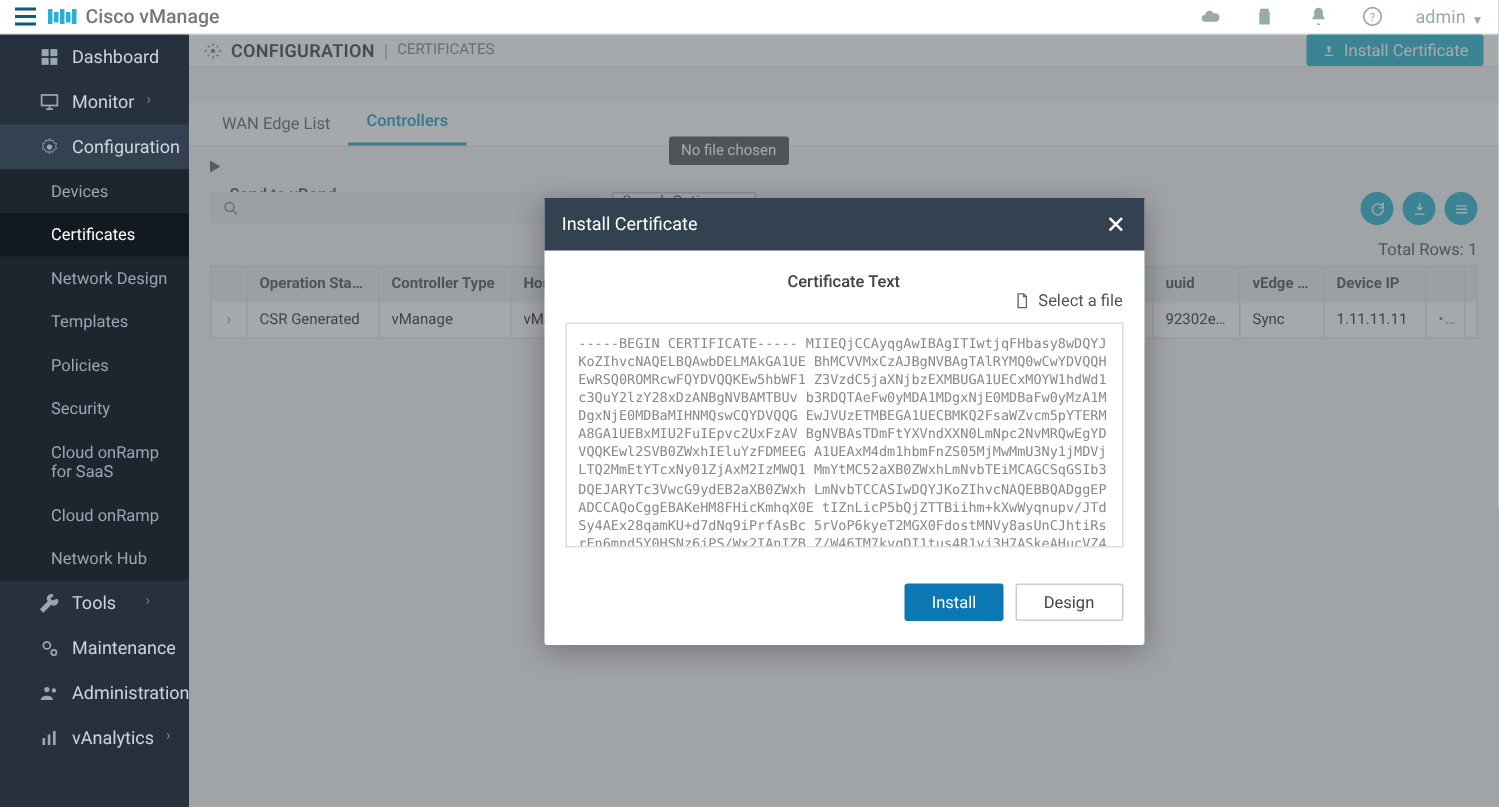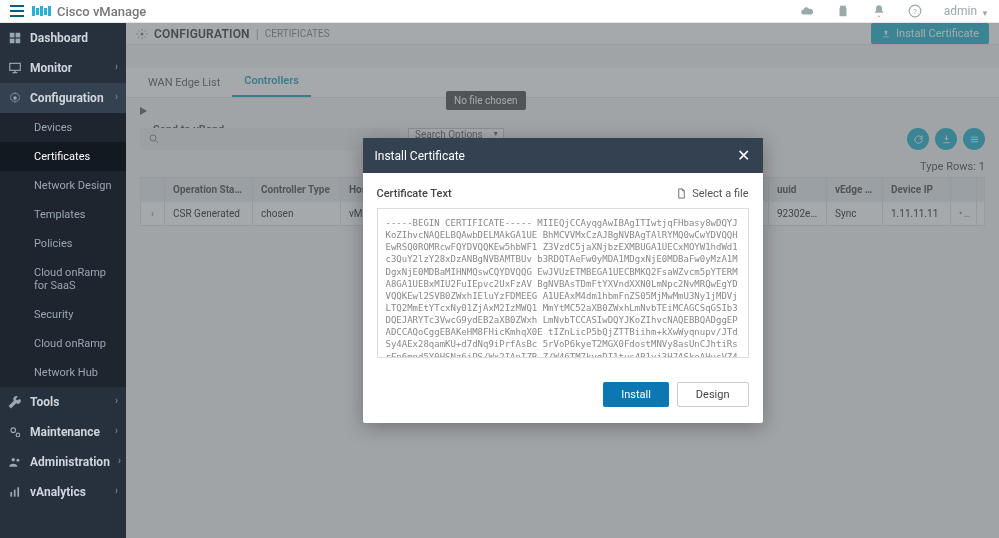--- a/index.html
+++ b/index.html
@@ -14,21 +14,21 @@
   .logo-dots i:nth-child(2){height:7px; align-self:center;}
   .logo-dots i:nth-child(3){height:10px;}
   .logo-dots i:nth-child(4){height:7px; align-self:center;}
   .brand { color: #777; font-size: 13px; font-weight: 500; }
   .top-right { margin-left: auto; display: flex; align-items: center; gap: 22px; color: #9aa; }
   .top-icon { width:14px; height:14px; display:flex; align-items:center; justify-content:center; cursor:pointer; fill:#9aa;}
   .admin { display:flex; align-items:flex-end; gap:4px; font-size:12px; }
 
   
   .sidebar { position: absolute; top: 23px; left: 0; width: 126px; bottom: 0; background: #27303d; color: #cfd5dc; }
-  .side-item { display:flex; padding: 8px 8px; gap:8px; cursor:pointer; font-size:12px;font-weight:bold;}
+  .side-item { display:flex; padding: 8px 26px; gap:8px; cursor:pointer; font-size:12px;}
   .side-item .chev { margin-left:auto; font-size:10px; color:#7a8590;}
   .side-item.active { background:#344150; }
   .side-icon { width:14px; height:14px; fill:#9aa6b2; flex-shrink:0;}
   .subnav { background:#1e252e; }
   .sub-item { padding:8px 10px 8px 34px; font-size:11px; color:#9aa6b2; cursor:pointer;}
   .sub-item.active { background:#131920; color:#fff;}
 
   
   .content { position:absolute; top:23px; left:126px; right:0; bottom:0; background:#f5f5f5; }
   .crumb-bar { height:22px; background:#fff; display:flex; align-items:center; padding:0 10px; gap:6px; border-bottom:1px solid #e5e5e5;}
@@ -66,21 +66,21 @@
   .c-op{width:88px;} .c-ct{width:88px;} .c-hn{width:88px;} .c-ip{width:66px;} .c-sid{width:58px;}
   .c-cs{width:96px;} .c-ed{width:120px;} .c-uu{width:58px;} .c-vl{width:56px;} .c-di{width:68px;} .c-act{width:26px;}
   .row-menu { color:#888; letter-spacing:1px; cursor:pointer;}
 
   
   .overlay { position:absolute; inset:0; background:rgba(77,83,90,0.5); display:flex; align-items:center; justify-content:center;}
   .modal { width:400px; background:#fff; border-radius:2px; box-shadow:0 4px 20px rgba(0,0,0,.3); }
   .modal-head { background:#344150; color:#fff; padding:8px 12px; display:flex; align-items:center; font-size:12px;}
   .modal-close { margin-left:auto; cursor:pointer; font-size:16px;}
   .modal-body { padding:14px;}
-  .cert-row { display:flex; align-items:center; margin-bottom:8px;}
+  .cert-row { display:flex; align-items:center; margin-bottom:8px;flex-direction:column;}
   .cert-label { font-size:11px; color:#444; font-weight:500;}
   .file-btn { margin-left:auto; display:flex; align-items:center; gap:5px; font-size:11px; color:#555; cursor:pointer;}
   .file-btn svg { width:11px; height:11px; fill:#666;}
   .cert-text { border:1px solid #ddd; padding:8px; font-size:9px; line-height:1.35; color:#888; font-family:ui-monospace,Menlo,Consolas,monospace; word-break:break-all; height:150px; overflow:hidden;}
   .modal-foot { padding:10px 14px 16px; display:flex; justify-content:flex-end; gap:8px;}
   .btn { padding:5px 18px; font-size:11px; border-radius:2px; cursor:pointer;}
   .btn-primary { background:#0b77b3; color:#fff; border:none;}
   .btn-default { background:#fff; color:#444; border:1px solid #ccc;}
 
   svg { display:block; }
@@ -156,22 +156,22 @@
       </svg>
     <span>Configuration</span>
     <span class="chev">›</span>
   </div>
   <div class="subnav">
     <div class="sub-item">Devices</div>
     <div class="sub-item active">Certificates</div>
     <div class="sub-item">Network Design</div>
     <div class="sub-item">Templates</div>
     <div class="sub-item">Policies</div>
+    <div class="sub-item">Security</div>
     <div class="sub-item">Cloud onRamp for SaaS</div>
-    <div class="sub-item">Security</div>
     <div class="sub-item">Cloud onRamp</div>
     <div class="sub-item">Network Hub</div>
   </div>
   <div class="side-item">
     <svg class="side-icon" viewBox="0 0 24 24">
         <path d="M21 7a5 5 0 01-7 7L5 23l-4-4 9-9a5 5 0 017-7l-4 4 2 2z"></path>
       </svg>
     <span>Tools</span>
     <span class="chev">›</span>
   </div>
@@ -252,21 +252,21 @@
           </svg>
         </div>
       <div class="rbtn">
           <svg viewBox="0 0 24 24">
             <path d="M4 7h16M4 12h16M4 17h16" stroke="#fff" stroke-width="2"></path>
           </svg>
         </div>
     </div>
   </div>
   <div style="text-align:right; padding:0 14px 4px; display:flex; justify-content:flex-end; gap:3px;">
-      <span class="total-rows">Type Rows:</span>
+      <span class="total-rows">Total Rows:</span>
       <span class="total-rows" style="margin-left:0;">1</span>
   </div>
 
   <div class="table">
     <div class="thead">
       <div class="th exp-col"></div>
       <div class="th c-op">Operation Status</div>
       <div class="th c-ct">Controller Type</div>
       <div class="th c-hn">Hostname</div>
       <div class="th c-ip">System IP</div>
@@ -275,21 +275,21 @@
       <div class="th c-ed">Expiration Date</div>
       <div class="th c-uu">uuid</div>
       <div class="th c-vl">vEdge List St…</div>
       <div class="th c-di">Device IP</div>
       <div class="th c-act"></div>
     </div>
     <div class="tbody">
       <div class="tr">
         <div class="td exp-col">›</div>
         <div class="td c-op">CSR Generated</div>
-        <div class="td c-ct">chosen</div>
+        <div class="td c-ct">vManage</div>
         <div class="td c-hn">vManage_rcdn01</div>
         <div class="td c-ip">1.11.11.11</div>
         <div class="td c-sid">100</div>
         <div class="td c-cs">No certificate installed</div>
         <div class="td c-ed">--</div>
         <div class="td c-uu">92302e77-c05…</div>
         <div class="td c-vl">Sync</div>
         <div class="td c-di">1.11.11.11</div>
         <div class="td c-act row-menu">•••</div>
       </div>

